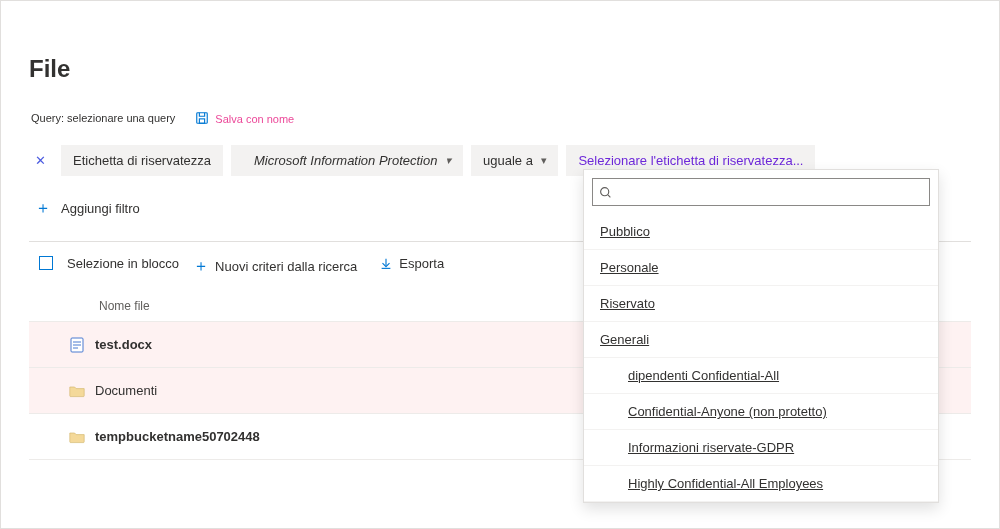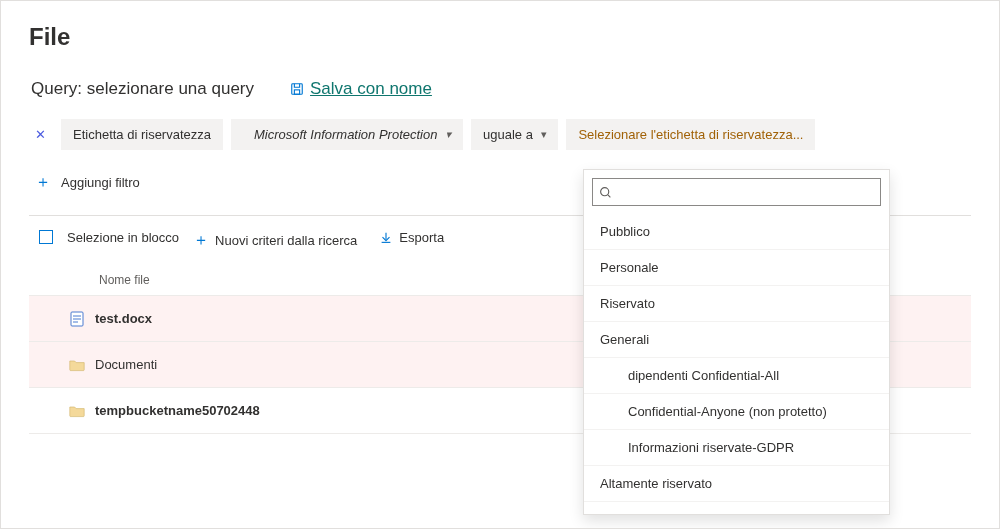--- a/index.html
+++ b/index.html
@@ -15,36 +15,36 @@
     height: 529px;
     border: 1px solid #e1dfdd;
     padding: 22px 28px;
     position: relative;
     overflow: hidden;
   }
   .page-title {
     font-size: 24px;
     font-weight: 600;
     margin-bottom: 28px;
+    margin-top: 32px;
   }
   .query-row {
     display: flex;
     align-items: center;
-    gap: 36px;
-    font-size: 17px;
+    gap: 20px;
+    font-size: 11px;
     margin-bottom: 20px;
     padding-left: 2px;
   }
   .query-row .save-link {
     display: flex;
-    align-items: center;
+    align-items: flex-end;
     gap: 6px;
-    color: #0f766e;
+    color: #ec4899;
     cursor: pointer;
-    text-decoration: underline;
   }
   .ico {
     display: inline-flex;
     align-items: center;
     justify-content: center;
     color: #0078d4;
   }
   .filter-row {
     display: flex;
     align-items: center;
@@ -55,21 +55,21 @@
   .chip {
     background: #f3f2f1;
     padding: 8px 12px;
     font-size: 13px;
     color: #323130;
     display: flex;
     align-items: center;
     gap: 8px;
   }
   .chip.placeholder-chip {
-    color: #a16207;
+    color: #6d28d9;
     min-width: 210px;
     justify-content: center;
   }
   .close-btn {
     width: 18px;
     font-size: 13px;
     color: #4b5be0;
     cursor: pointer;
   }
   .chevron {
@@ -133,25 +133,26 @@
   .row .filename {
     font-size: 13px;
   }
   .row .filename.bold { font-weight: 600; }
 
   
   .dropdown {
     position: absolute;
     left: 582px;
     top: 168px;
-    width: 307px;
+    width: 356px;
     background: #ffffff;
     border: 1px solid #e1dfdd;
     box-shadow: 0 6px 14px rgba(0,0,0,0.12);
     z-index: 10;
+    text-decoration: underline;
   }
   .dropdown .search-wrap {
     padding: 8px;
   }
   .dropdown .search-box {
     display: flex;
     align-items: center;
     border: 1px solid #8a8886;
     height: 28px;
     padding: 0 6px;
@@ -294,18 +295,17 @@
       </div>
     </div>
     <div class="options" id="dropdown-options">
         <div class="opt">Pubblico</div>
         <div class="opt">Personale</div>
         <div class="opt">Riservato</div>
         <div class="opt">Generali</div>
         <div class="opt sub">dipendenti Confidential-All</div>
         <div class="opt sub">Confidential-Anyone (non protetto)</div>
         <div class="opt sub">Informazioni riservate-GDPR</div>
-        <div class="opt">Altamente riservato</div>
         <div class="opt sub">Highly Confidential-All Employees</div>
       </div>
   </div>
 
 </div>
 
 </body></html>

